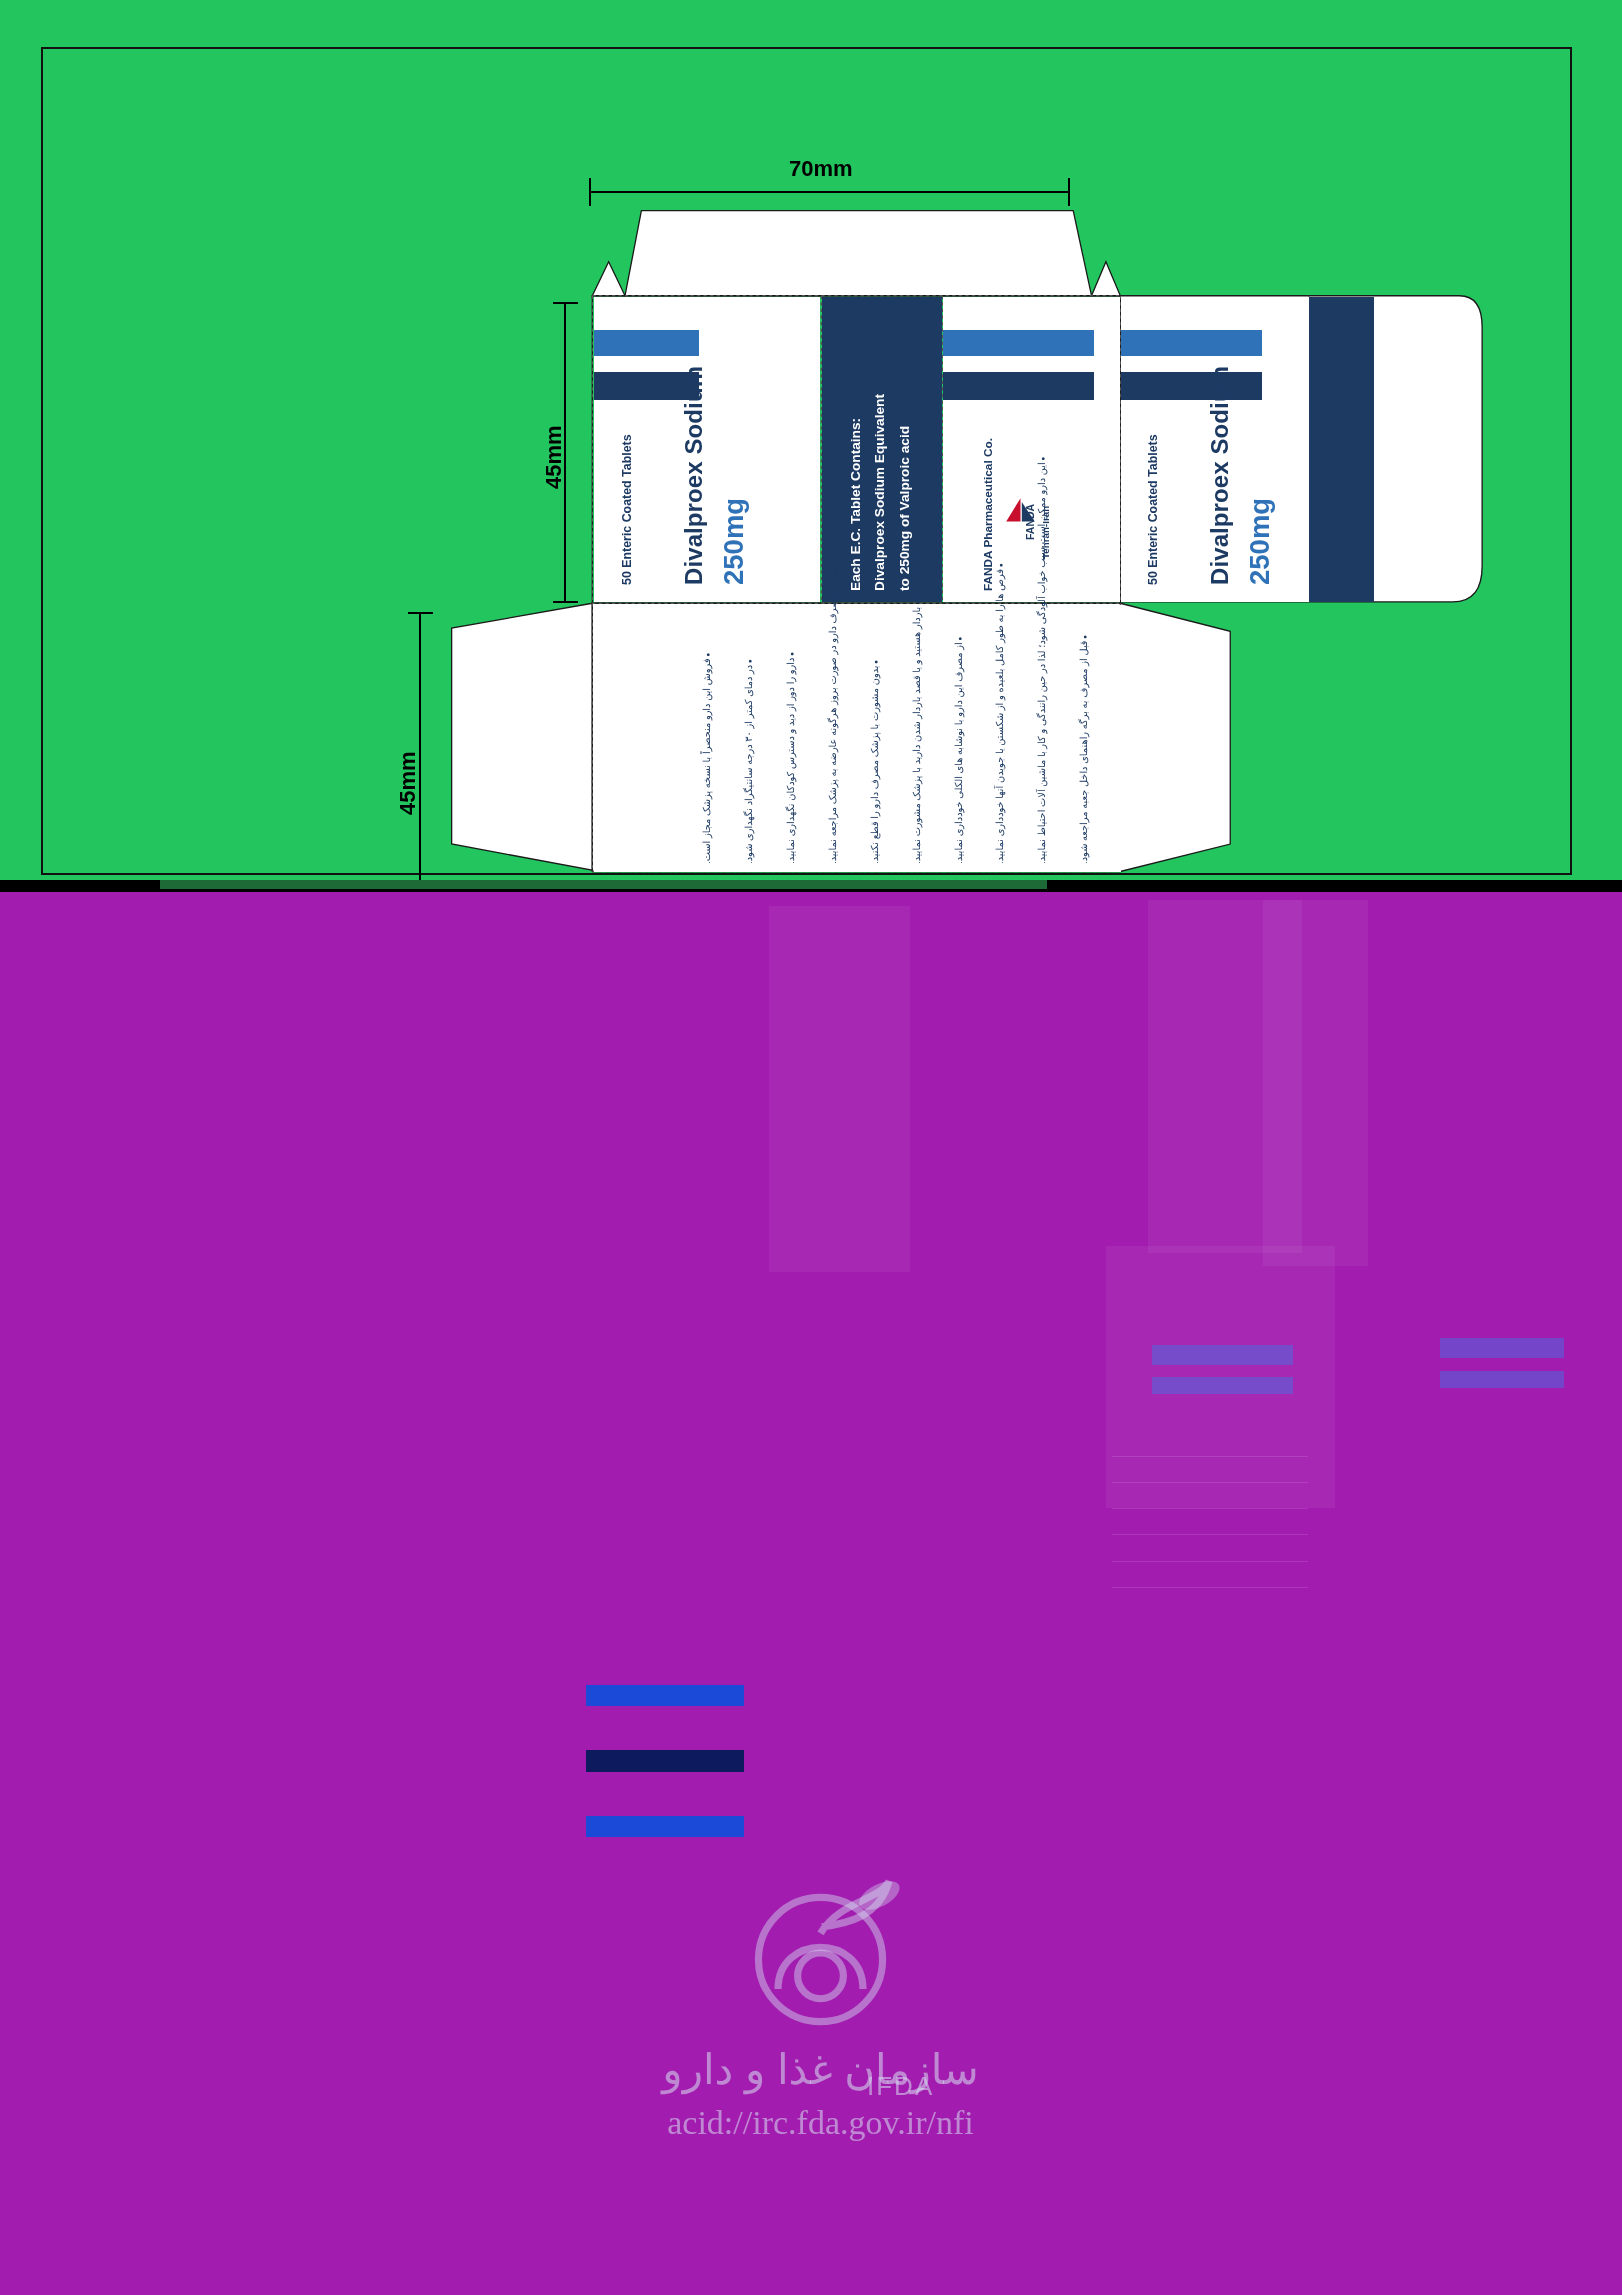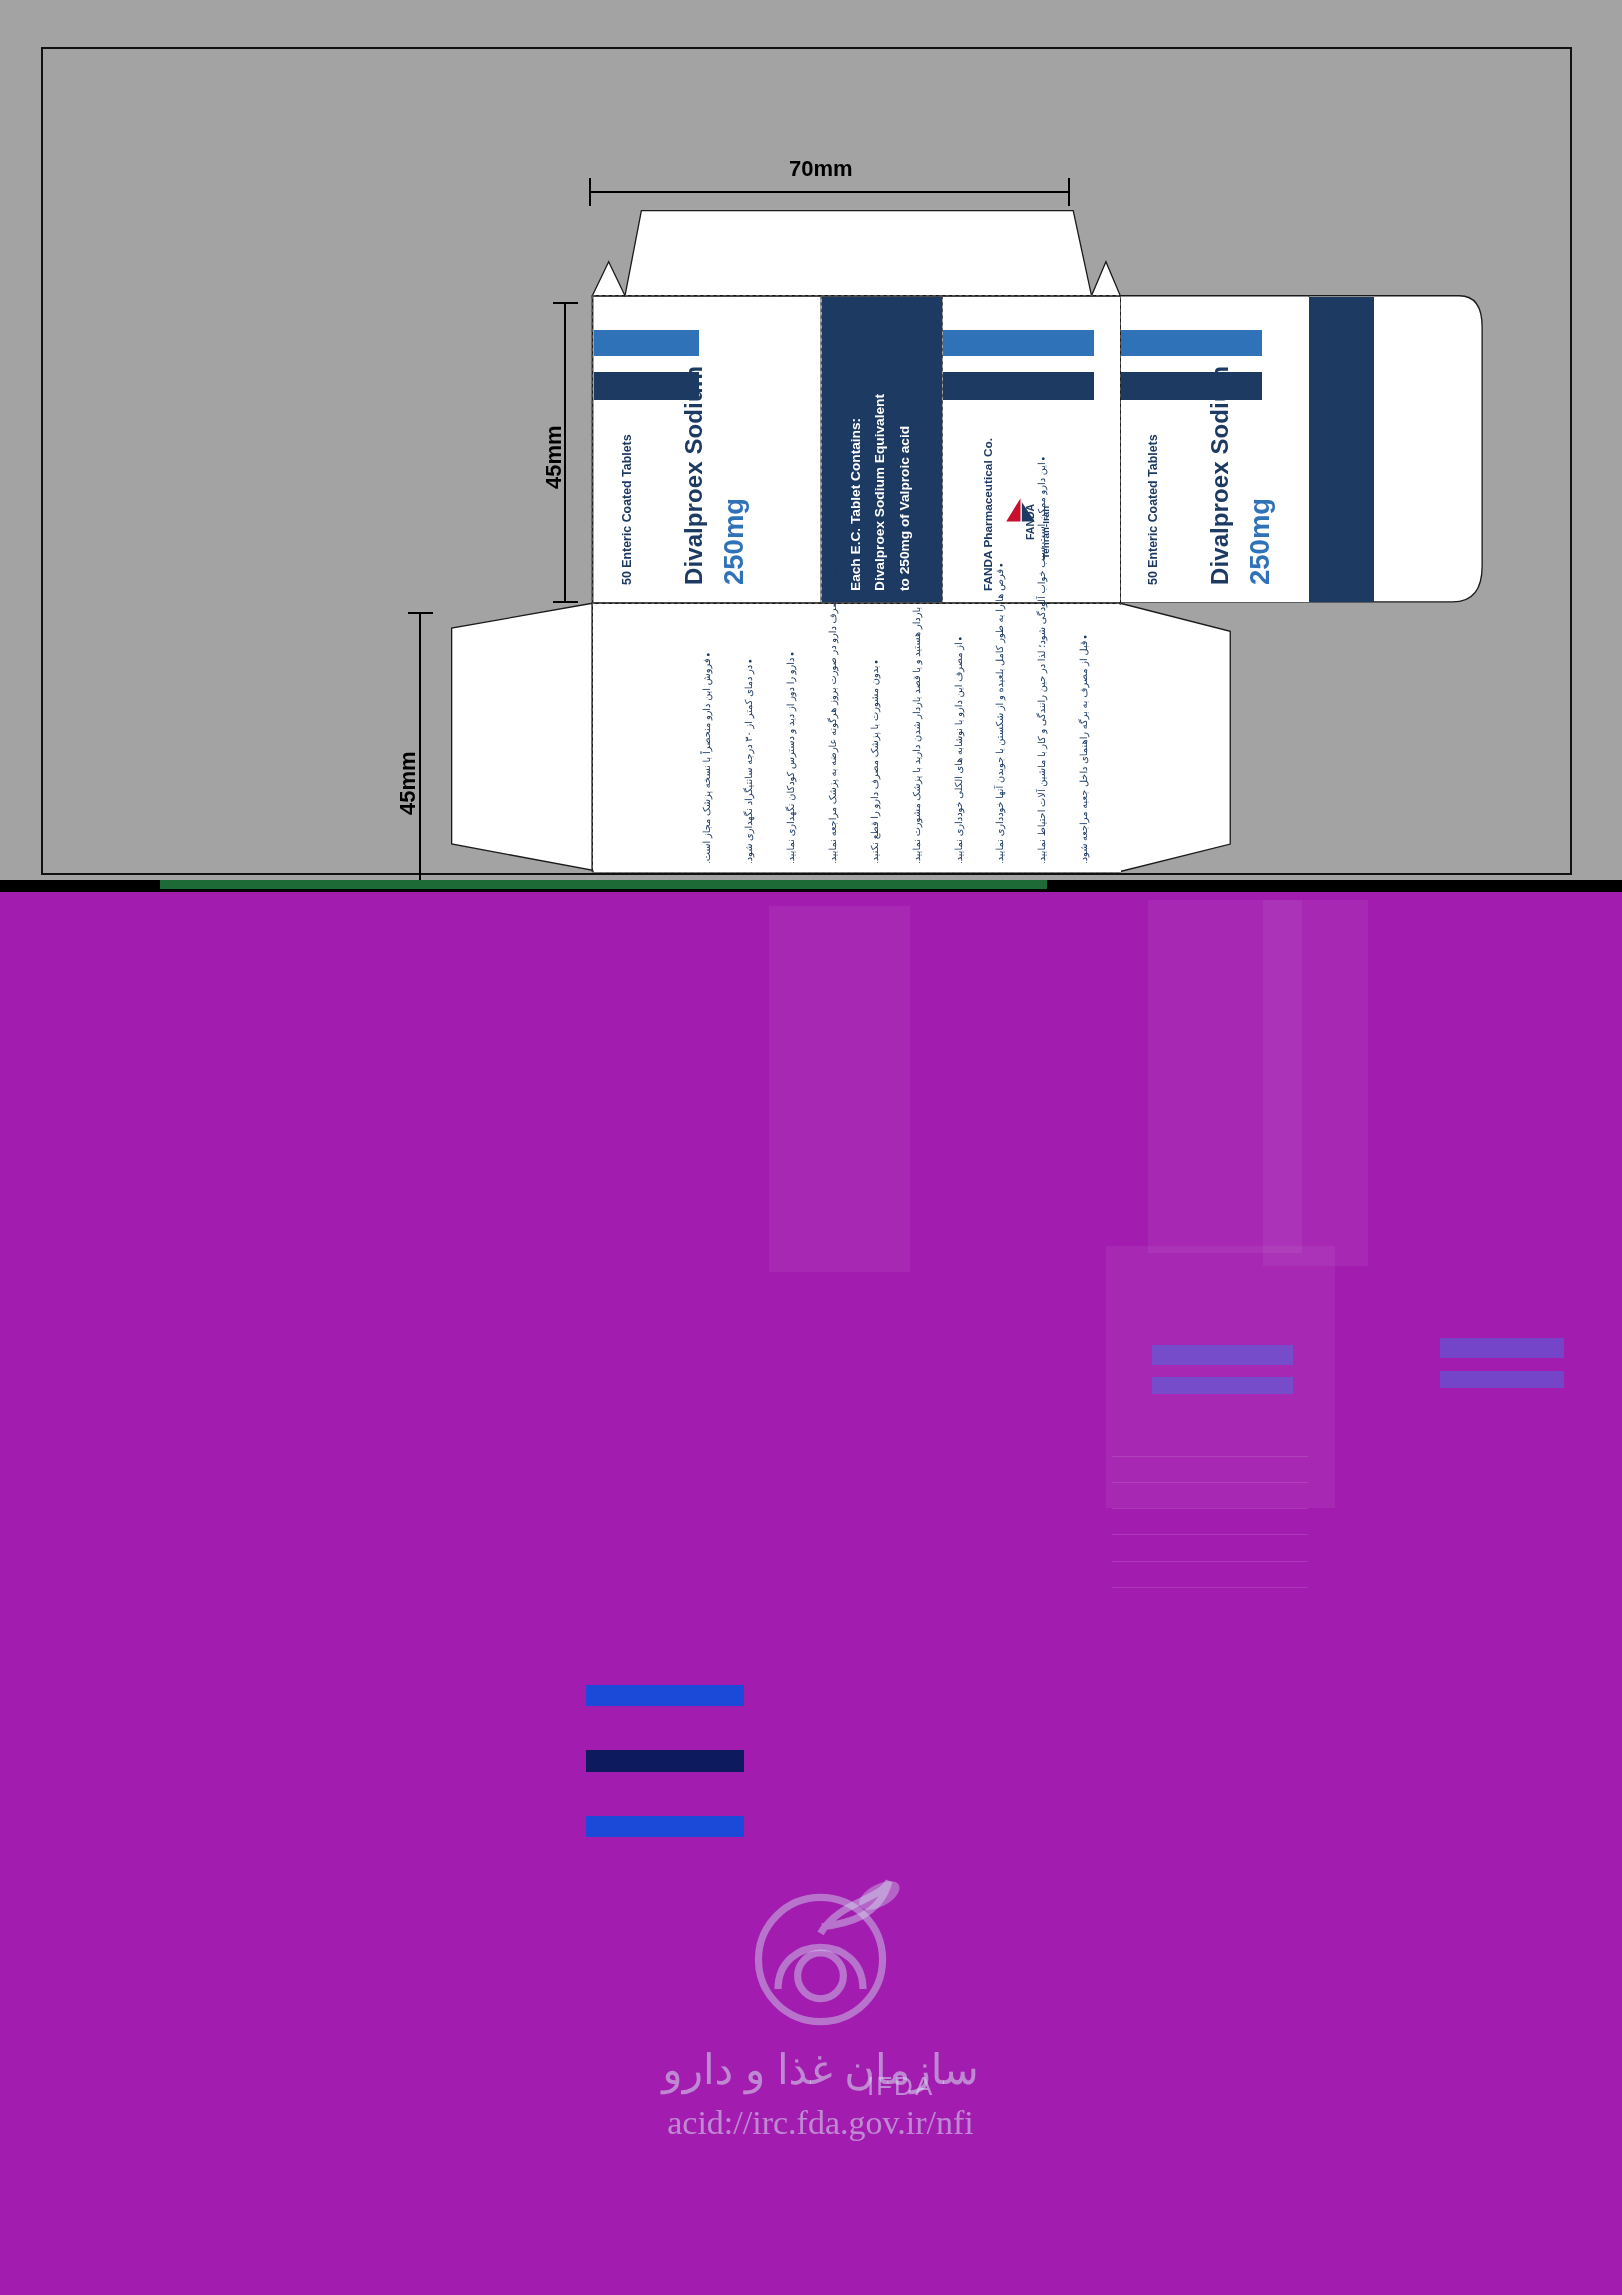--- a/index.html
+++ b/index.html
@@ -14,21 +14,21 @@
     font-family: "Liberation Sans", sans-serif;
     overflow: hidden;
   }
 
   
   #artboard {
     position: absolute;
     left: 0; top: 0;
     width: 1623px;
     height: 880px;
-    background: #a3a3a3;
+    background: #22c55e;
     overflow: hidden;
     text-align: right;
   }
   #sheet-border {
     position: absolute;
     left: 41px; top: 47px;
     width: 1531px; height: 828px;
     border: 2px solid #111111;
     box-sizing: border-box;
   }

